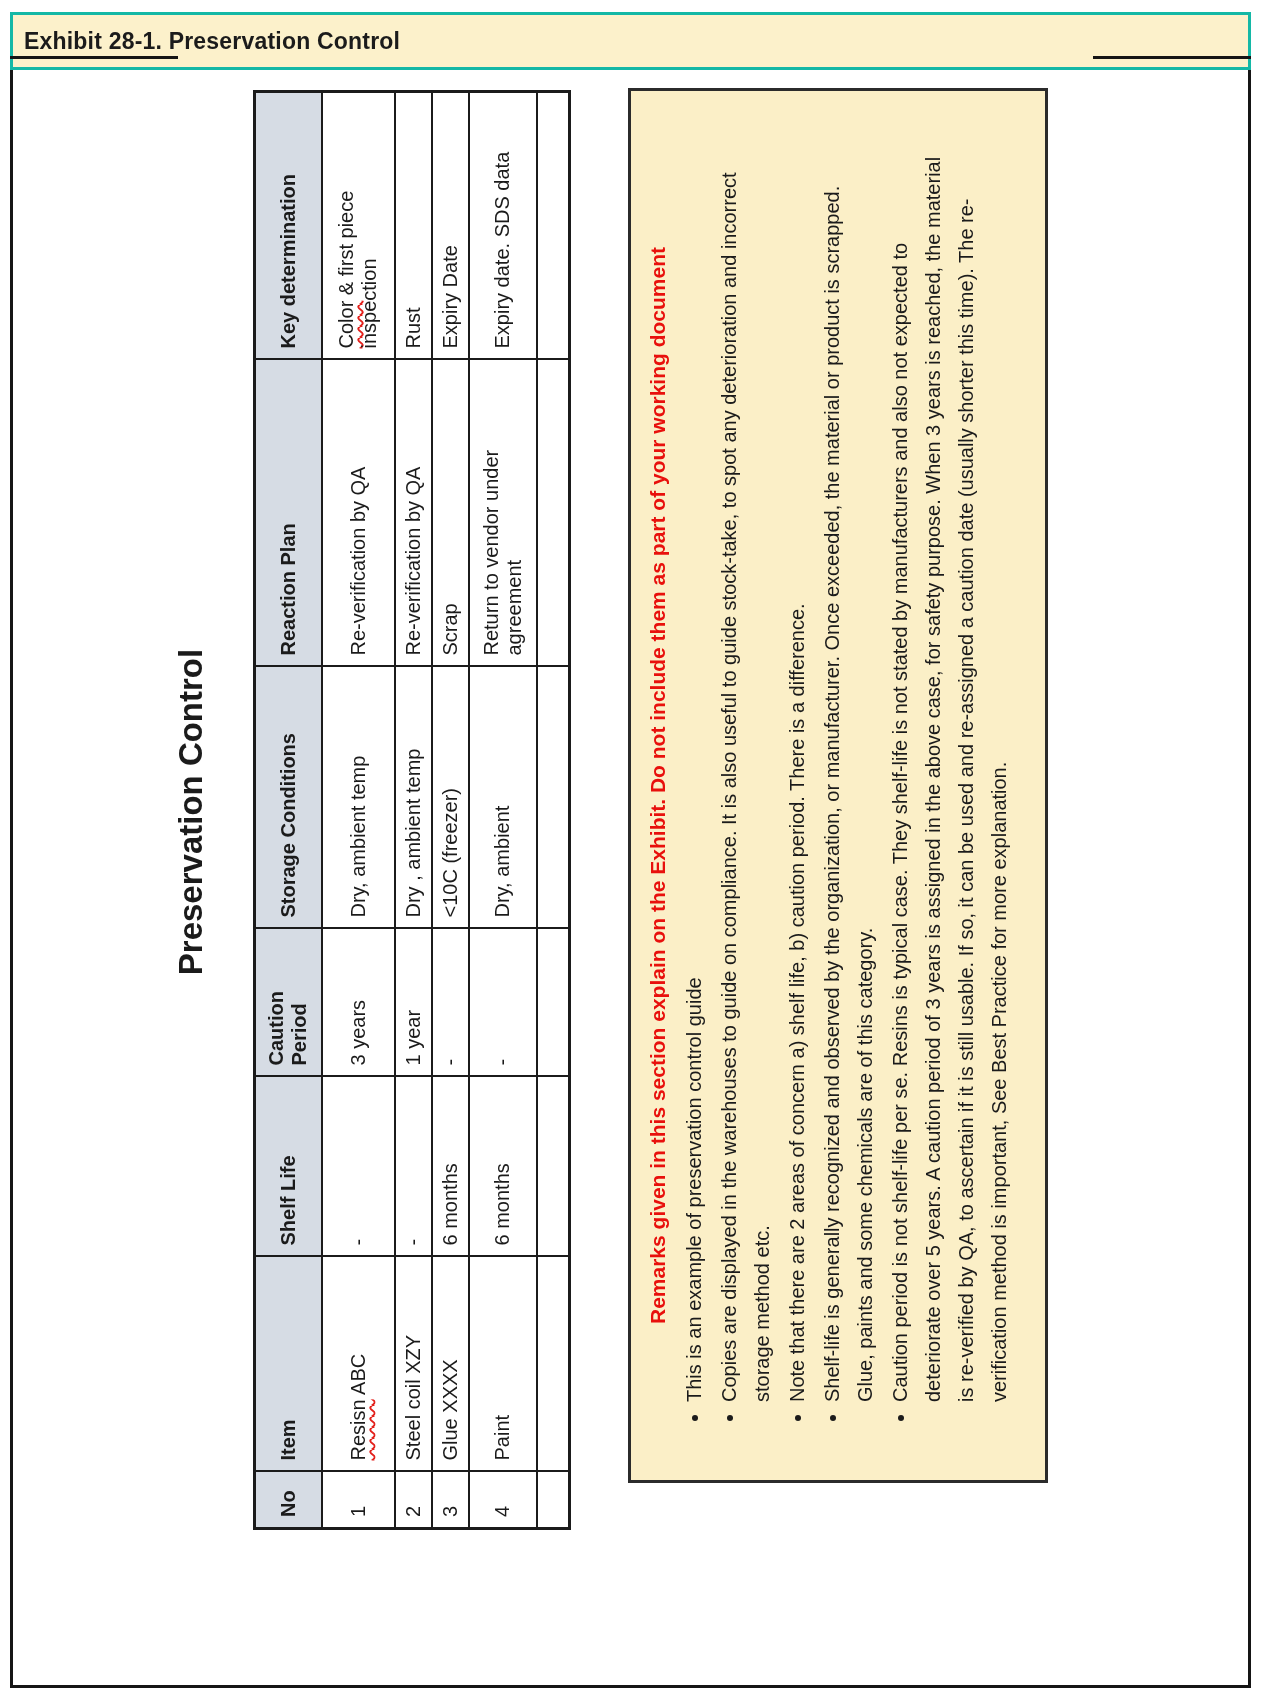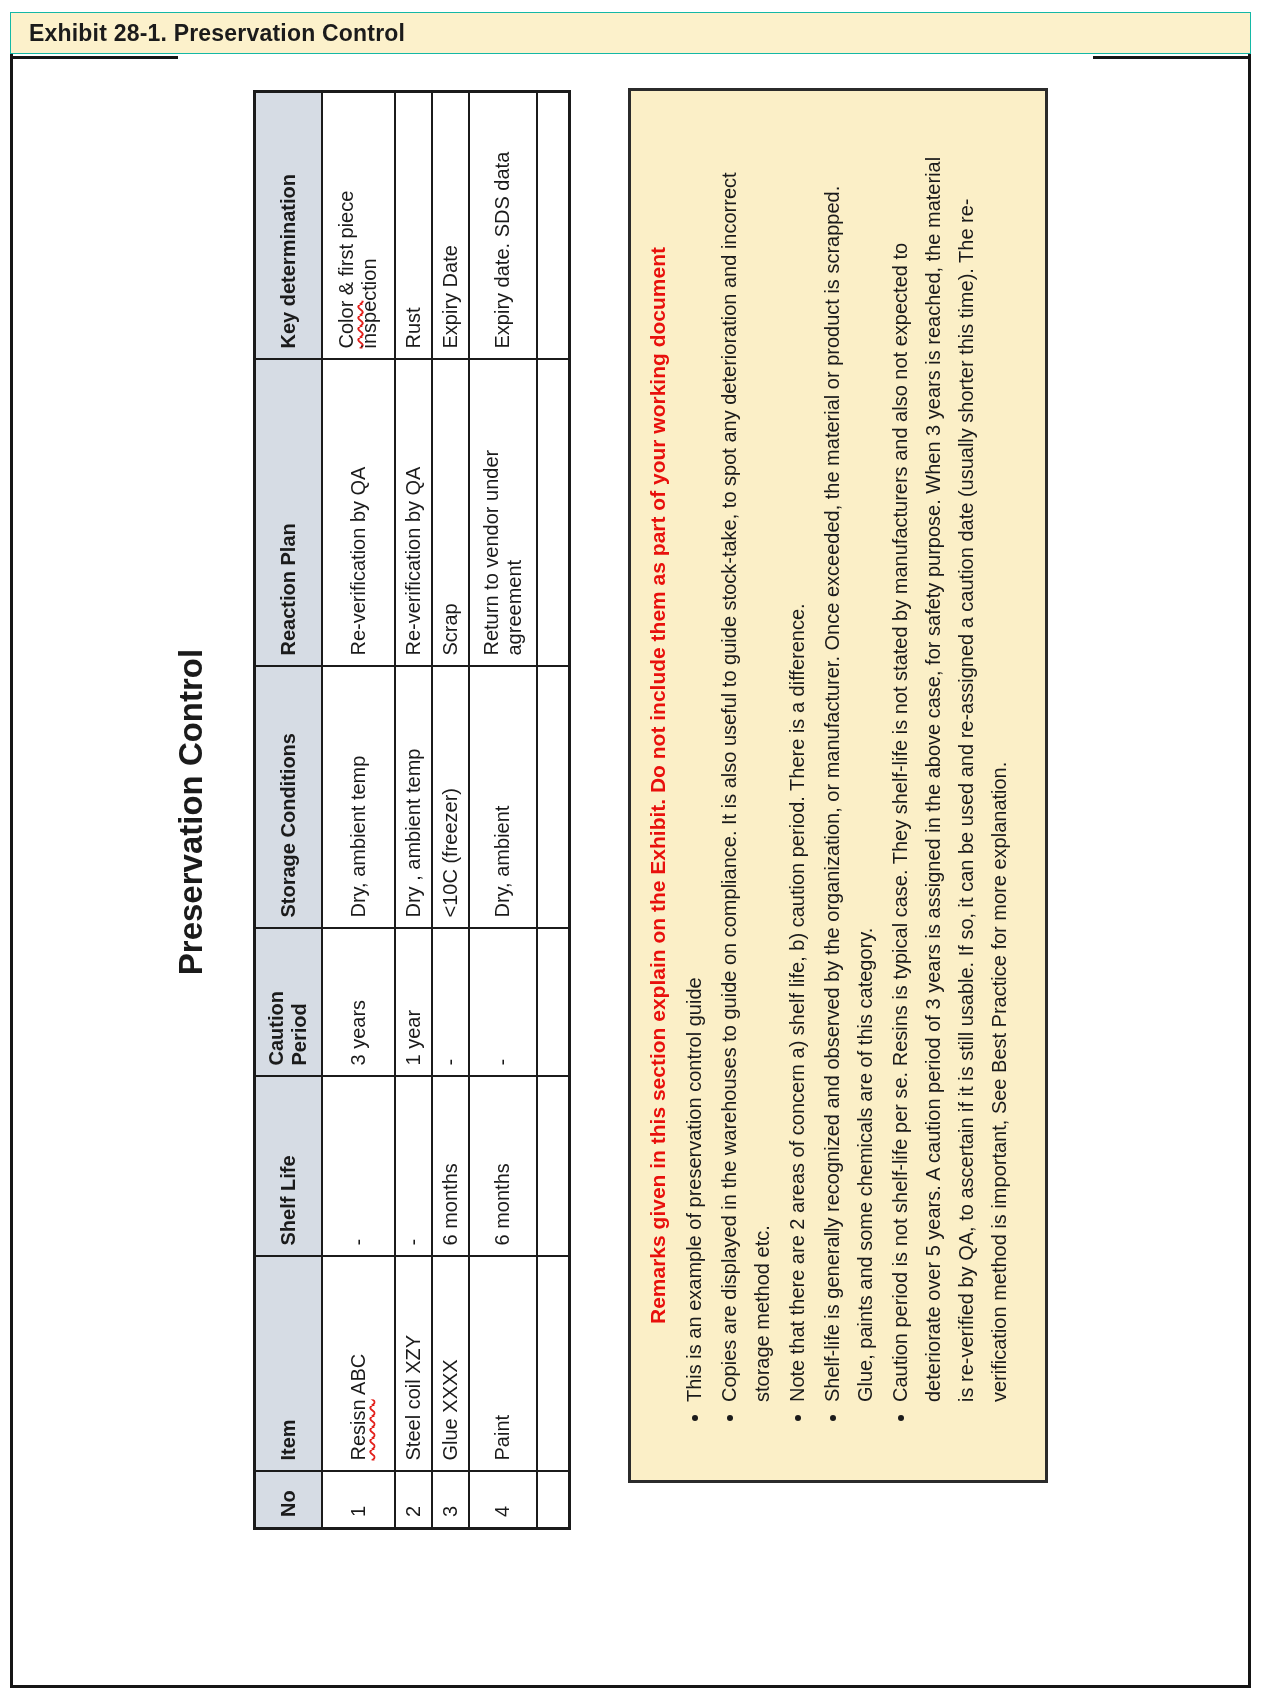--- a/index.html
+++ b/index.html
@@ -6,23 +6,23 @@
   .page {
     position:relative; width:1261px; height:1691px;
     background:#ffffff; overflow:hidden;
     font-family:"Liberation Sans", sans-serif; color:#1b1b1b;
   }
   .frame {
     position:absolute; left:10px; top:12px; width:1241px; height:1676px;
     border:3px solid #151515; box-sizing:border-box;
   }
   .header-bar {
-    position:absolute; left:10px; top:12px; width:1241px; height:42px;
-    box-sizing:border-box; border:1px solid #14b8a6; background:#FCF1CB;
-    display:flex; align-items:center; padding-left:18px;
+    position:absolute; left:10px; top:12px; width:1241px; height:58px;
+    box-sizing:border-box; border:3px solid #14b8a6; background:#FCF1CB;
+    display:flex; align-items:center; padding-left:11px;
     font-size:23px; font-weight:bold; letter-spacing:0.2px;
   }
   .seg { position:absolute; height:3px; background:#151515; }
   .seg-left  { left:10px;   top:56px; width:168px; }
   .seg-right { left:1093px; top:56px; width:158px; }
 
   
   .rot {
     position:absolute; left:170px; top:1532px; width:1444px; height:910px;
     transform:rotate(-90deg); transform-origin:0 0;

